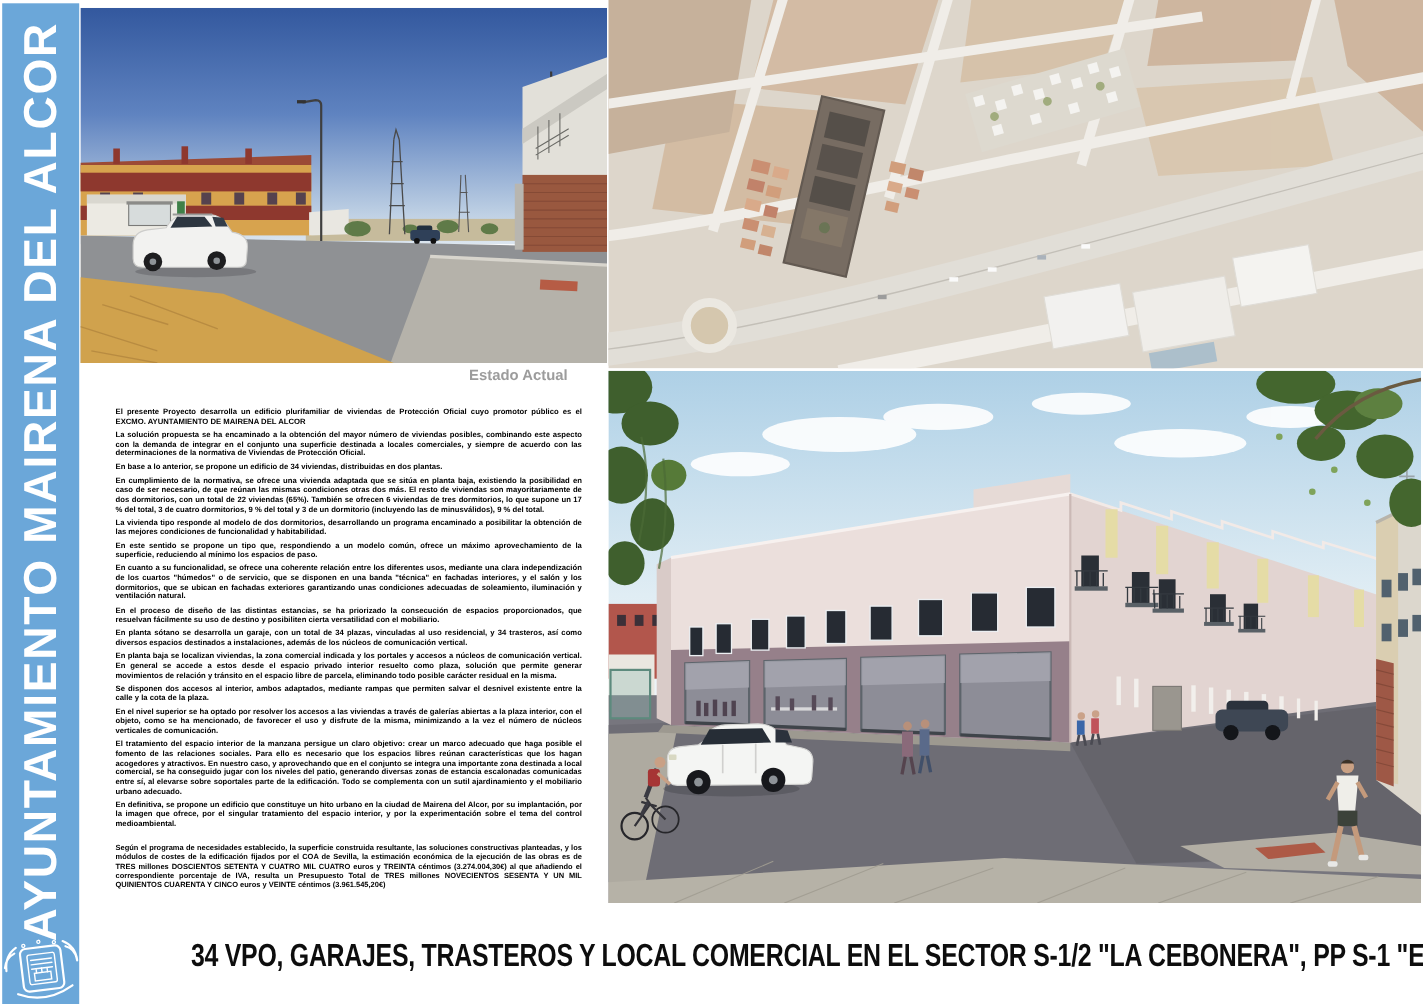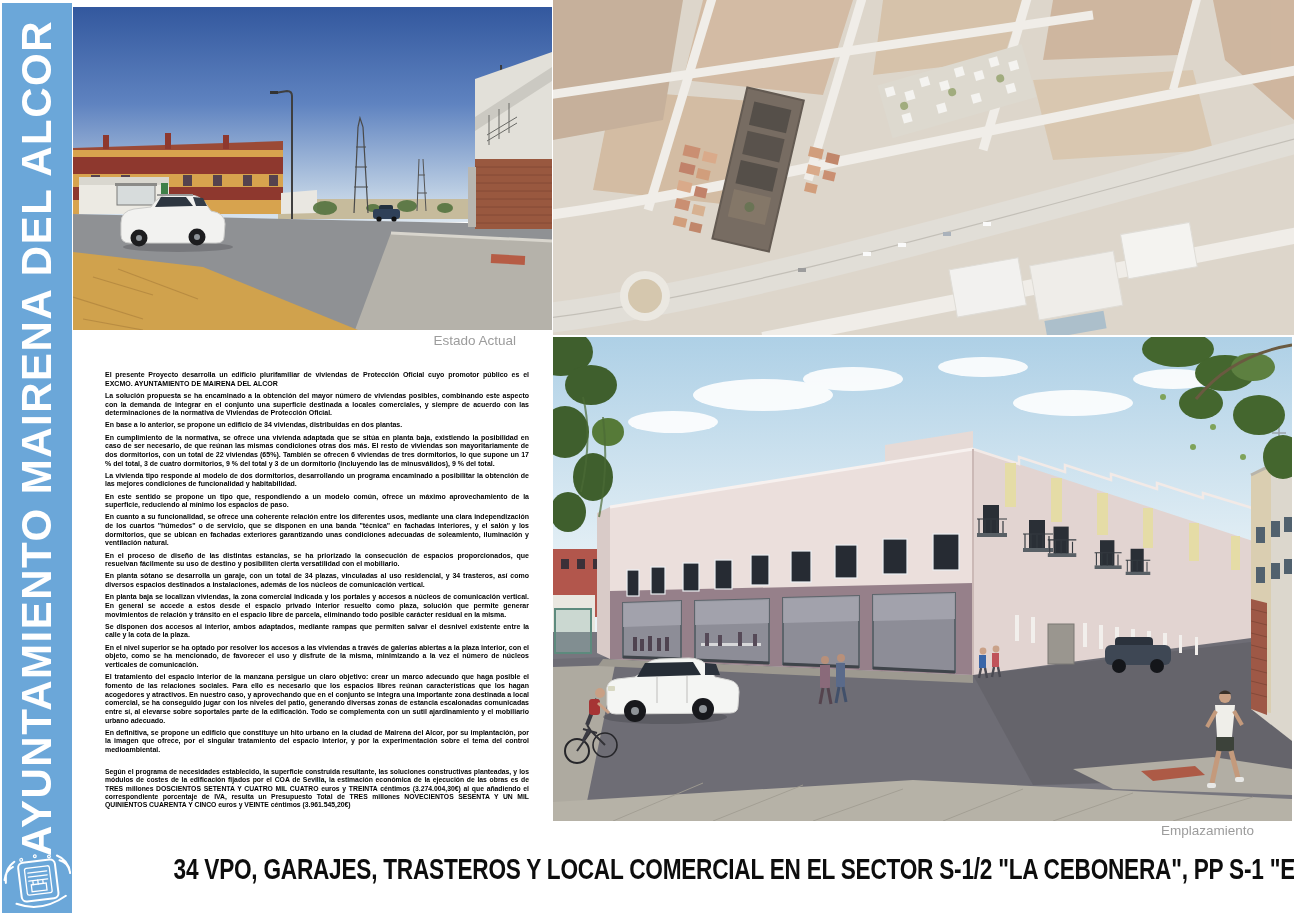--- a/index.html
+++ b/index.html
@@ -17,21 +17,21 @@
     color:#ffffff;white-space:nowrap;
   }
   .coat{position:absolute;left:0;top:852px;width:78px;height:60px;}
   
   .pic{position:absolute;overflow:hidden;}
   .pic svg{display:block;width:100%;height:100%;}
   .pic-estado{left:73px;top:7px;width:479px;height:323px;}
   .pic-aerial{left:553px;top:0px;width:741px;height:335px;}
   .pic-render{left:553px;top:337px;width:739px;height:484px;}
   .caption{
-    position:absolute;color:#9c9c9c;font-size:13.5px;font-weight:normal;
+    position:absolute;color:#9c9c9c;font-size:13.5px;font-weight:bold;
     text-align:right;
   }
   .cap-estado{left:73px;top:333px;width:479px;padding-right:36px;box-sizing:border-box;}
   .cap-empl{left:553px;top:823px;width:739px;padding-right:38px;box-sizing:border-box;}
   
   .memoria{
     position:absolute;left:105px;top:371px;width:424px;
     font-size:7px;font-weight:bold;line-height:1.24;color:#000;
     text-align:justify;
   }
@@ -493,17 +493,16 @@
       </g>
       <path d="M739,8 q-60,10 -96,54" stroke="#6a5a40" stroke-width="3" fill="none"></path>
       <g fill="#7fa35a">
           <circle cx="610" cy="60" r="3"></circle>
           <circle cx="660" cy="90" r="3"></circle>
           <circle cx="690" cy="120" r="3"></circle>
           <circle cx="640" cy="110" r="3"></circle>
         </g>
     </svg>
   </div>
-  <div class="caption cap-empl">Emplazamiento</div>
 
   <div class="big-title">34 VPO, GARAJES, TRASTEROS Y LOCAL COMERCIAL EN  EL SECTOR S-1/2 "LA CEBONERA", PP S-1 "EL PATRIARCA".</div>
 
 </div>
 
 </body></html>

